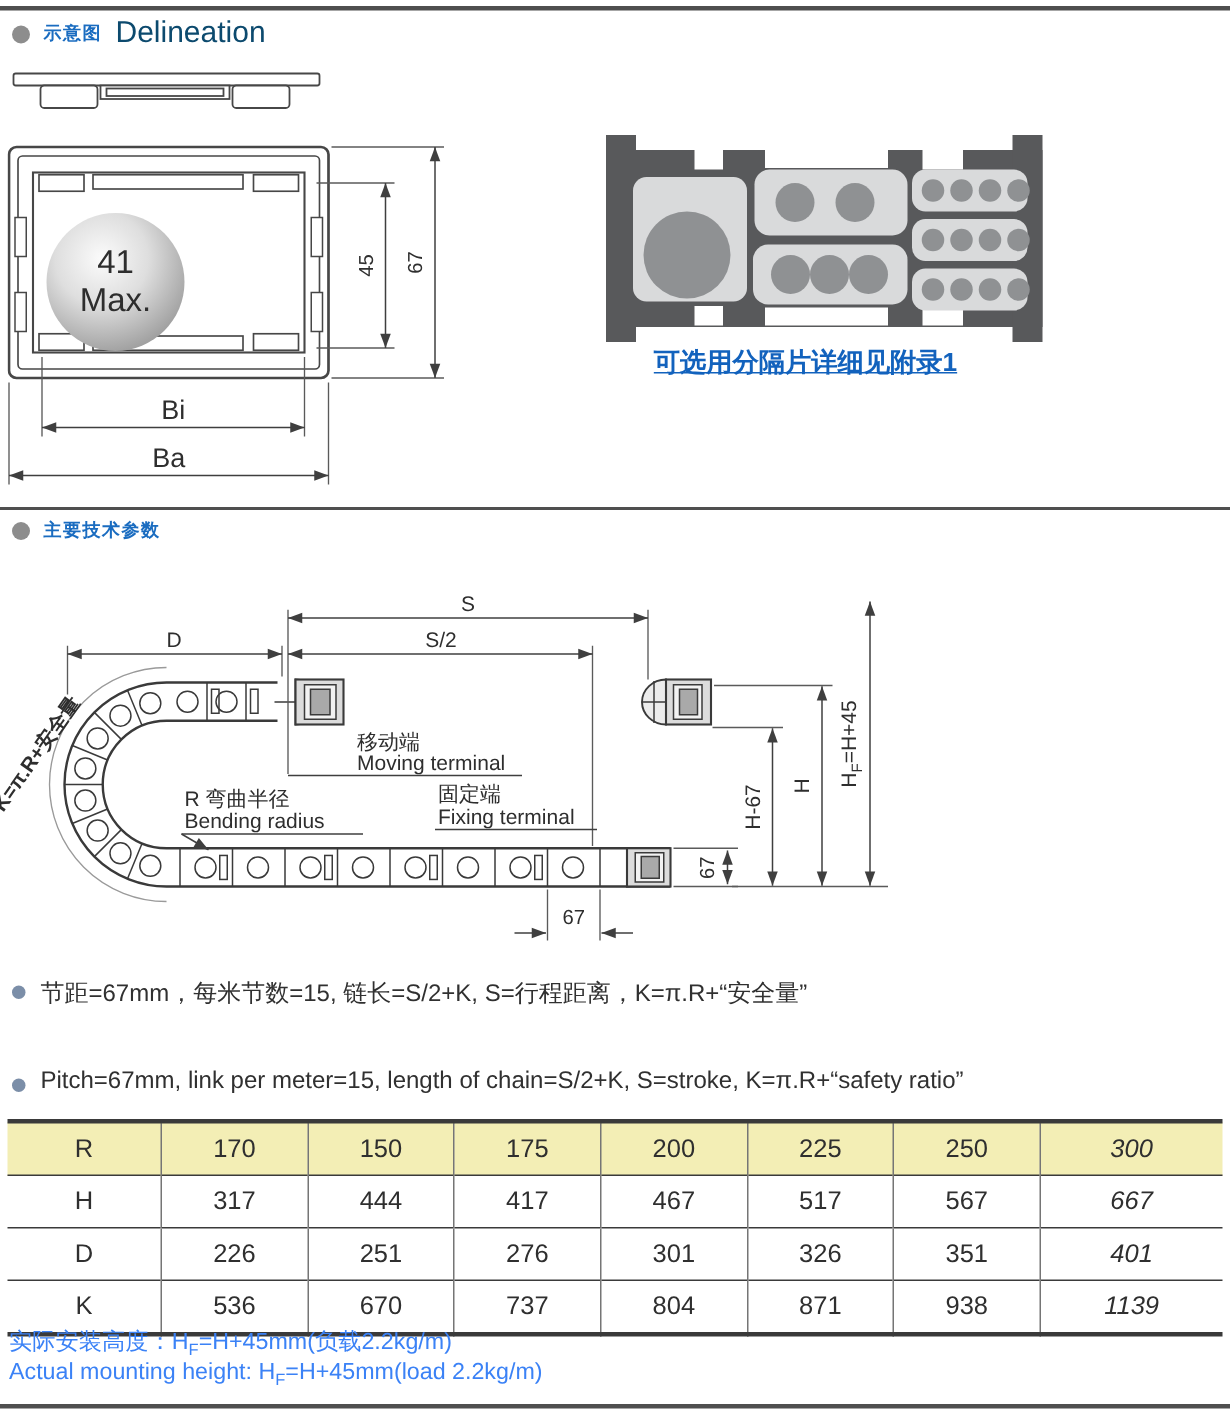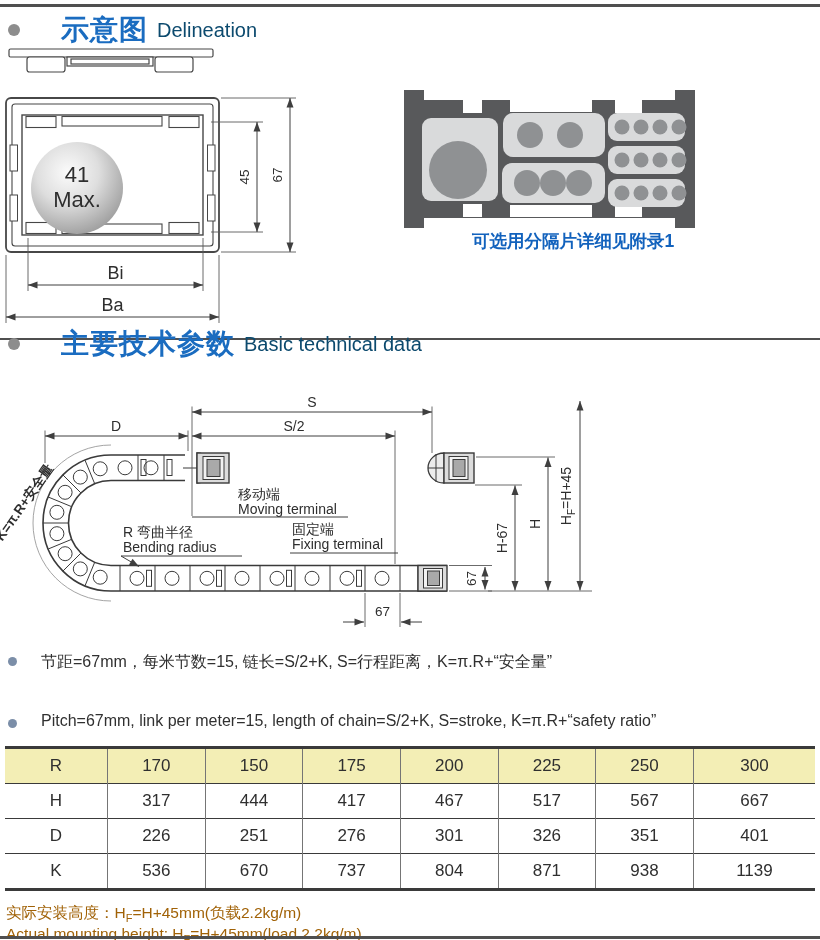--- a/index.html
+++ b/index.html
@@ -1,36 +1,36 @@
 <!DOCTYPE html>
 <html><head>
 <meta charset="utf-8">
 <style>
   html,body{margin:0;padding:0;background:#ffffff;}
   .page{position:relative;width:820px;height:940px;background:#fff;overflow:hidden;
         font-family:"Liberation Sans",sans-serif;}
   .rule{position:absolute;left:0;width:820px;background:#4f4f4f;}
   .sec-head{position:absolute;left:8px;display:flex;align-items:center;gap:9px;}
   .sec-bullet{width:12px;height:12px;border-radius:50%;background:#8d8d8d;flex:none;}
-  .sec-cn{font-size:28px;font-weight:bold;color:#1a6cc0;letter-spacing:1px;margin-left:32px;}
+  .sec-cn{font-size:12px;font-weight:bold;color:#1a6cc0;letter-spacing:1px;}
   .sec-en{font-size:20px;color:#0c4a6e;}
-  .caption{position:absolute;left:418px;top:229px;width:310px;text-align:center;
-           font-size:17.5px;font-weight:bold;color:#1262bd;}
-  .formula{position:absolute;left:8px;display:flex;gap:24px;align-items:flex-start;
+  .caption{position:absolute;left:382px;top:229px;width:310px;text-align:center;
+           font-size:17.5px;font-weight:bold;color:#1262bd;text-decoration:underline;}
+  .formula{position:absolute;left:8px;display:flex;gap:10px;align-items:flex-start;
            font-size:16px;color:#303030;}
   .f-bullet{width:9px;height:9px;border-radius:50%;background:#7b8ea8;margin-top:5px;flex:none;}
   .data-table{position:absolute;left:5px;top:746px;width:810px;border-collapse:collapse;
               border-top:3px solid #3a3a3a;border-bottom:3px solid #3a3a3a;
               font-size:17px;color:#2f2f2f;}
   .data-table td{height:32px;text-align:center;border-top:1.6px solid #3a3a3a;
                  border-right:1.1px solid #757575;}
-  .data-table td:last-child{border-right:none;}
+  .data-table td:last-child{border-right:none;font-style:italic;}
   .data-table tr:first-child td{background:#f3eeb5;border-top:none;}
   .data-table td:first-child{width:100px;}
-  .note{position:absolute;left:6px;font-size:15.5px;color:#a16207;margin-top:19px;}
+  .note{position:absolute;left:6px;font-size:15.5px;color:#3b82f6;}
   .note sub{font-size:11px;}
   svg{position:absolute;}
   svg text{font-family:"Liberation Sans",sans-serif;fill:#2e2e2e;}
   .chain{stroke:#3a3a3a;stroke-width:1.6;fill:none;}
   .cthin{stroke:#3a3a3a;stroke-width:1;fill:none;}
   .env{stroke:#9a9a9a;stroke-width:0.9;fill:none;}
   .dl{stroke:#3f3f3f;stroke-width:1;fill:none;}
   .dd{marker-start:url(#as);marker-end:url(#ae);}
   .da{marker-end:url(#ae);}
   .ext{stroke:#5a5a5a;stroke-width:0.9;fill:none;}
@@ -161,24 +161,23 @@
       <circle cx="224" cy="107" r="7.5" fill="#8f9193"></circle>
         <circle cx="243" cy="107" r="7.5" fill="#8f9193"></circle>
       <circle cx="262" cy="107" r="7.5" fill="#8f9193"></circle>
         <circle cx="281" cy="107" r="7.5" fill="#8f9193"></circle>
     </g>
   </svg>
   <div class="caption">可选用分隔片详细见附录1</div>
 
   <div class="rule" style="top:338px;height:2px;"></div>
 
-  <div class="sec-head" style="top:325px;text-align:center;">
+  <div class="sec-head" style="top:345px;text-align:center;">
     <span class="sec-bullet"></span>
     <span class="sec-cn">主要技术参数</span>
-    <span class="sec-en">Basic technical data</span>
   </div>
 
   <svg style="left:0;top:383px;" width="640" height="268" viewBox="0 0 640 268">
 
     <path class="env" d="M111,62 A78,78 0 0 0 33,140 A78,78 0 0 0 111,218"></path>
 
     <g>
       <path class="chain" d="M185,72 L111,72 A68,68 0 0 0 43,140 A68,68 0 0 0 111,208 L447,208"></path>
       <path class="chain" d="M185,97.5 L111,97.5 A42.5,42.5 0 0 0 68.5,140 A42.5,42.5 0 0 0 111,182.5 L447,182.5"></path>
       <line class="cthin" x1="94.7" y1="100.7" x2="85" y2="77.2"></line>

